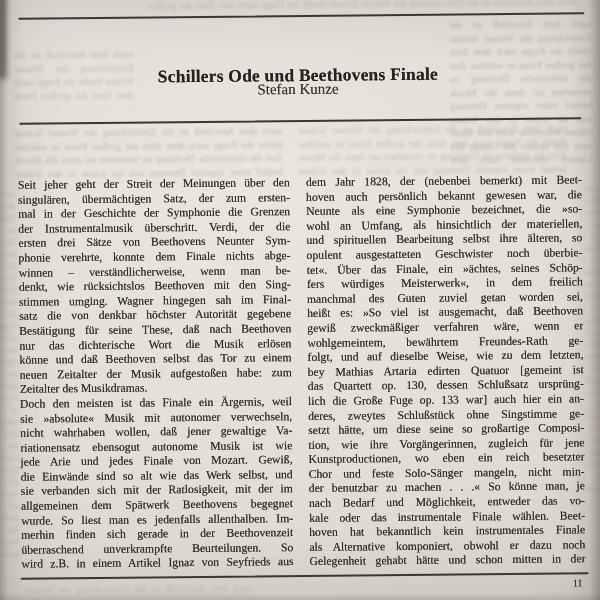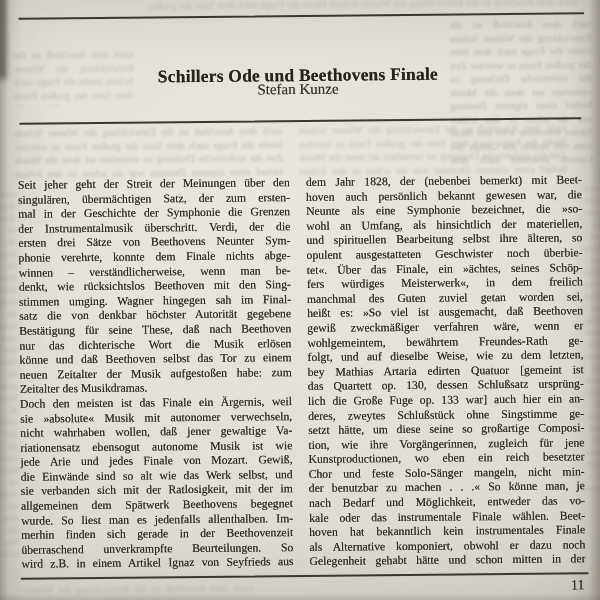--- a/index.html
+++ b/index.html
@@ -62,21 +62,21 @@
   .col-left{width:272px;}
   .col-right{width:276px;}
   .tline{
     height:14.6px;line-height:14.6px;font-size:11.7px;
     text-align:justify;text-align-last:justify;overflow:hidden;
     text-shadow:0 0 .5px rgba(46,43,38,.75);
   }
   .tline.endline{text-align-last:left;}
   .page-number{
     position:absolute;left:560px;top:580px;width:30px;text-align:center;
-    font-size:14px;color:#2e2b26;text-shadow:0 0 .5px rgba(46,43,38,.6);
+    font-size:10px;color:#2e2b26;text-shadow:0 0 .5px rgba(46,43,38,.6);
   }
   .bleed{
     position:absolute;overflow:hidden;color:rgba(108,98,86,0.38);
     font-size:10.5px;line-height:13.5px;text-align:justify;
     transform:scaleX(-1);filter:blur(1.1px);pointer-events:none;
   }
   .b-right-top{left:452px;top:20px;width:142px;height:152px;opacity:.85;}
   .b-left-title{left:16px;top:46px;width:120px;height:58px;opacity:.7;}
   .b-gap-left{left:16px;top:124px;width:268px;height:52px;opacity:.8;}
   .b-gap-right{left:300px;top:124px;width:268px;height:52px;opacity:.7;}

